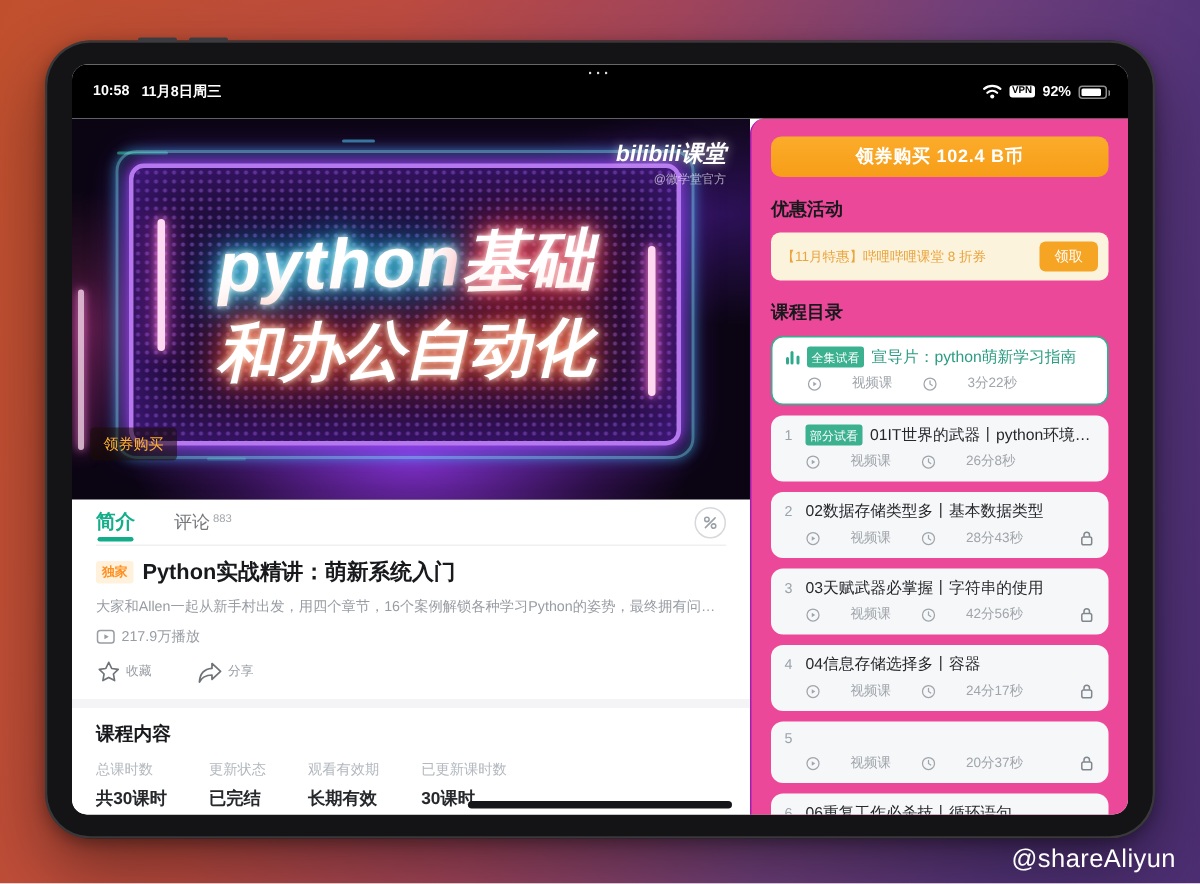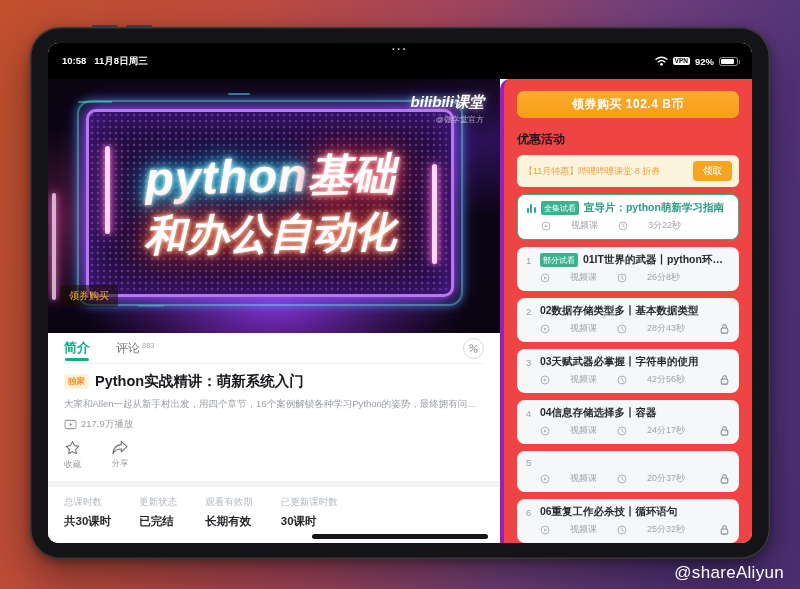--- a/index.html
+++ b/index.html
@@ -22,21 +22,21 @@
   .sb-dots { position:absolute; left:50%; transform:translateX(-50%); letter-spacing:2px; font-size:10px; color:#ddd; top:1px; }
   .sb-right { margin-left:auto; display:flex; align-items:center; gap:5px; }
   .vpn-badge { background:#fff; color:#000; font-size:6.5px; font-weight:bold; border-radius:2px; padding:0px 2px; line-height:8px; }
   .battery { width:19px; height:9px; border:1px solid rgba(255,255,255,.55); border-radius:2.5px; position:relative; padding:1px; }
   .battery i { display:block; width:88%; height:100%; background:#fff; border-radius:1px; }
   .battery::after { content:""; position:absolute; right:-3px; top:2.5px; width:1.5px; height:3.5px; background:rgba(255,255,255,.55); border-radius:0 1px 1px 0; }
 
   
   .content { display:flex; height:480px; }
   .left-col { width:468px; display:flex; flex-direction:column; overflow:hidden; }
-  .sidebar { width:260px; background:#ef4444; border-left:4px solid #a21caf; border-radius:10px 0 0 0; padding:12px 13px; overflow:hidden; }
+  .sidebar { width:260px; background:#ec4899; border-left:1px solid #a21caf; border-radius:10px 0 0 0; padding:12px 13px; overflow:hidden; }
 
   
   .hero { position:relative; height:254px; overflow:hidden;
     background:
       radial-gradient(58% 52% at 50% 88%, rgba(150,55,235,.85), rgba(96,32,150,.4) 48%, rgba(20,8,35,0) 72%),
       radial-gradient(45% 60% at 2% 55%, rgba(236,72,153,.28), rgba(0,0,0,0) 60%),
       radial-gradient(50% 45% at 96% 25%, rgba(109,40,217,.35), rgba(0,0,0,0) 65%),
       #0b0513; }
   .streak { position:absolute; height:2px; opacity:.55; border-radius:1px; }
   .s1 { left:30px; top:22px; width:34px; background:#35e08c; }
@@ -77,21 +77,21 @@
   .tab-active::after { content:""; position:absolute; left:50%; transform:translateX(-50%); bottom:2px; width:24px; height:3px; border-radius:2px; background:#13ae89; }
   .tab-muted { color:#77797d; font-size:12px; display:flex; align-items:flex-start; gap:2px; }
   .tab-count { font-size:7.5px; color:#a4a7ab; margin-top:1px;text-align:center; }
   .promo-circle { margin-left:auto; width:21px; height:21px; border:1px solid #d6d8db; border-radius:50%; display:flex; align-items:center; justify-content:center; color:#9aa0a6; }
   .title-row { display:flex; align-items:center; gap:6px; margin-top:8px; }
   .excl-badge { background:#fff1dc; color:#ff8f1f; font-size:8.5px; padding:1.5px 4px; border-radius:2px; font-weight:bold; flex:none; }
   .course-title { font-size:14.5px; font-weight:bold; color:#18191c; white-space:nowrap; }
   .desc { margin-top:7px; font-size:9.5px; color:#989da3; white-space:nowrap; overflow:hidden; text-overflow:ellipsis; }
   .plays { margin-top:7px; display:flex; align-items:center; gap:4px; font-size:9.5px; color:#989da3; }
   .actions { margin-top:9px; display:flex; gap:30px; }
-  .action { display:flex; flex-direction:column; align-items:center; gap:3px; color:#6e7378; }
+  .action { display:flex; flex-direction:row; align-items:center; gap:3px; color:#6e7378; }
   .action span { font-size:8.5px; color:#989da3; }
   .thick-div { height:6px; background:#f4f4f6; margin:10px -16px 0; }
   .sec-head { margin-top:9px; font-size:12.5px; font-weight:bold; color:#18191c; }
   .stats { margin-top:9px; display:flex; gap:28px; }
   .stat .lbl { font-size:9.5px; color:#b3b8be; }
   .stat .val { margin-top:5px; font-size:11.5px; font-weight:bold; color:#26282c; }
 
   
   .cta-btn { width:100%; height:27px; border:none; border-radius:7px; background:linear-gradient(180deg,#fbac2b,#f79d18);
     color:#fff; font-size:12px; font-weight:bold; font-family:inherit; letter-spacing:.5px; }
@@ -101,21 +101,21 @@
   .coupon-btn { border:none; background:#f5a423; color:#fff; font-size:9.5px; padding:3.5px 10px; border-radius:4px; font-family:inherit; flex:none; }
   .lesson-list { margin-top:7px; }
   .lesson { background:#f6f7f8; border-radius:8px; padding:6px 9px 7px; margin-bottom:7px; }
   .lesson.featured { background:#fff; border:1px solid #35b08e; box-shadow:0 0 0 1px rgba(53,176,142,.08); }
   .l-row1 { display:flex; align-items:center; gap:5px; }
   .l-idx { font-size:9.5px; color:#9ca3ab; min-width:9px; flex:none; }
   .bars { display:flex; align-items:flex-end; gap:1.5px; height:10px; flex:none; }
   .bars i { width:2px; background:#2fa98c; border-radius:1px; }
   .bars i:nth-child(1){height:5px;} .bars i:nth-child(2){height:9px;} .bars i:nth-child(3){height:6px;}
   .l-badge { background:#3bb190; color:#fff; font-size:8px; padding:1.5px 3px; border-radius:2px; flex:none; }
-  .l-title { font-size:10.5px; color:#26282c; font-weight:700; white-space:nowrap; overflow:hidden; text-overflow:ellipsis; }
+  .l-title { font-size:10.5px; color:#26282c; font-weight:400; white-space:nowrap; overflow:hidden; text-overflow:ellipsis; }
   .featured .l-title { color:#2c9c82; }
   .l-row2 { margin-top:4px; margin-left:14px; display:flex; align-items:center; gap:20px; font-size:9px; color:#a0a5ab; }
   .l-row2 svg { flex:none; }
   .l-lock { margin-left:auto; color:#82878d; display:flex; }
   .home-indicator { position:absolute; left:50%; transform:translateX(-50%); bottom:4px; width:176px; height:5px; background:#151619; border-radius:3px; }
 </style>
 </head>
 <body>
 
 <div class="stage">
@@ -204,20 +204,21 @@
               </div>
               <div class="action">
                 <svg width="18" height="15" viewBox="0 0 20 17">
                     <path d="M11.5 1.5 L18 7.5 L11.5 13.5 V10.2 C6.2 10.2 3.6 12.2 2 15.5 C2.4 9.5 5.6 5.6 11.5 5.2 Z" fill="none" stroke="currentColor" stroke-width="1.3" stroke-linejoin="round"></path>
                   </svg>
                 <span>分享</span>
               </div>
             </div>
 
             <div class="thick-div"></div>
+            <div class="sec-head">课程内容</div>
             <div class="stats">
               <div class="stat">
                   <div class="lbl">总课时数</div>
                   <div class="val">共30课时</div>
                 </div>
               <div class="stat">
                   <div class="lbl">更新状态</div>
                   <div class="val">已完结</div>
                 </div>
               <div class="stat">
@@ -233,20 +234,21 @@
           </div>
         </div>
 
         <div class="sidebar">
           <button class="cta-btn">领券购买 102.4 B币</button>
           <div class="sb-head">优惠活动</div>
           <div class="coupon">
             <span class="coupon-text">【11月特惠】哔哩哔哩课堂 8 折券</span>
             <button class="coupon-btn">领取</button>
           </div>
+          <div class="sb-head">课程目录</div>
           <div class="lesson-list">
               <div class="lesson featured">
                 <div class="l-row1">
                   <span class="bars">
                     <i></i>
                     <i></i>
                     <i></i>
                   </span>
                   <span class="l-badge">全集试看</span>
                   <span class="l-title">宣导片：python萌新学习指南</span>

